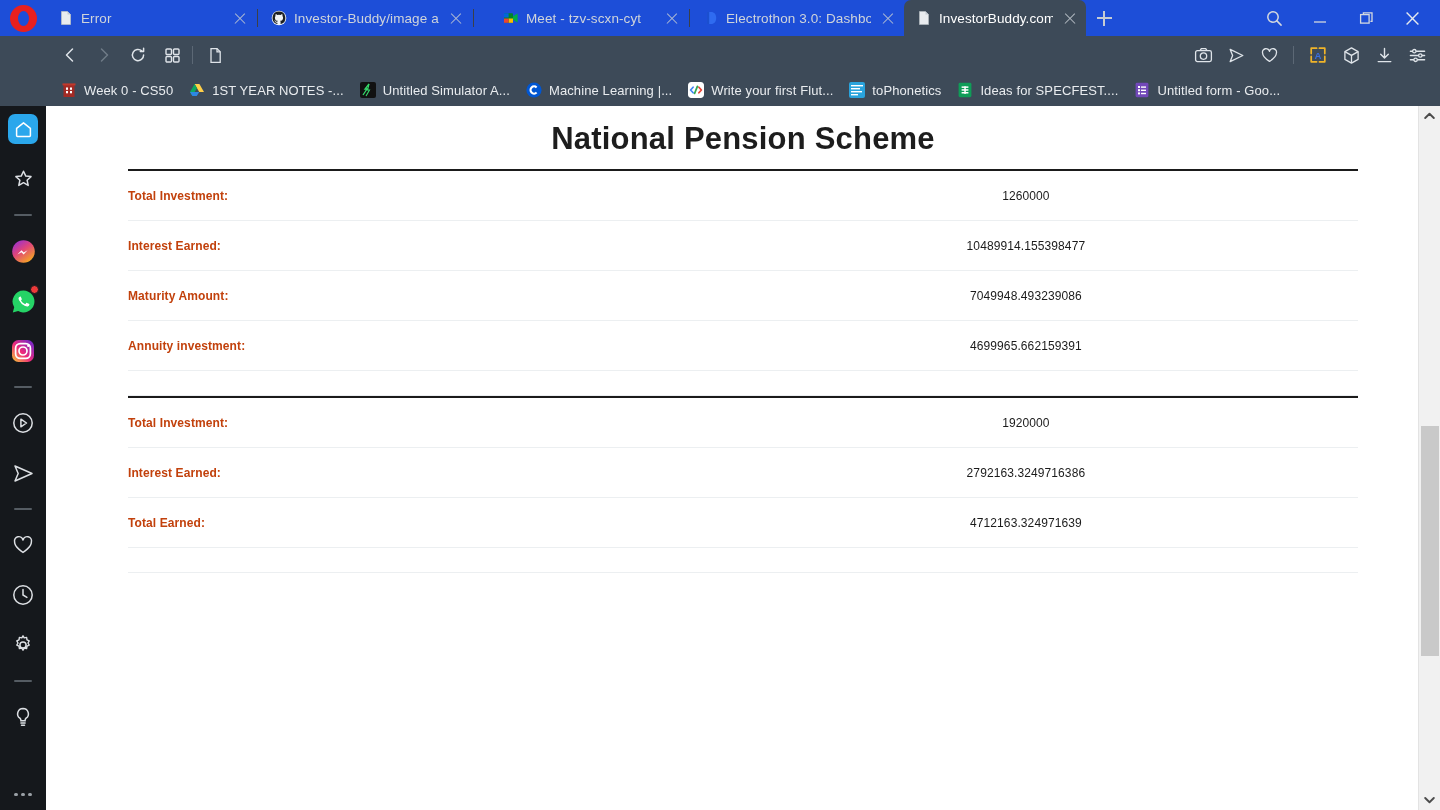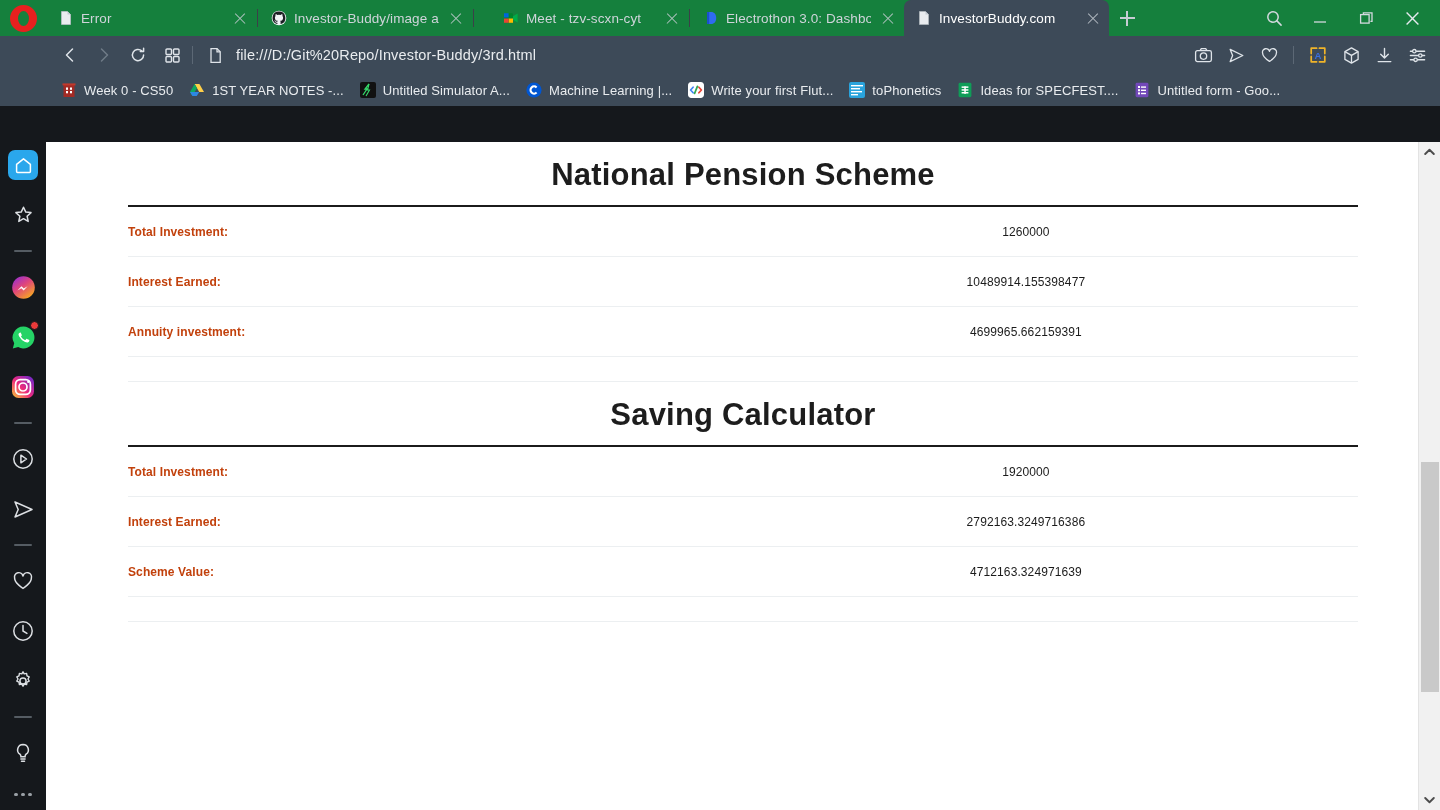--- a/index.html
+++ b/index.html
@@ -7,21 +7,21 @@
   body {
     font-family:"Liberation Sans", sans-serif;
     background:#15181c;
     color:#e8eaed;
     -webkit-font-smoothing:antialiased;
   }
   .window { width:1440px; height:810px; display:flex; flex-direction:column; position:relative; }
 
   
   .tabstrip {
-    height:36px; background:#15803d; display:flex; align-items:flex-end;
+    height:36px; background:#1d4ed8; display:flex; align-items:flex-end;
     padding-left:46px; position:relative; flex:0 0 36px;
   }
   .opera-logo {
     position:absolute; left:10px; top:5px; width:27px; height:27px;
     border-radius:50%;
     border:6px solid #e8201f; border-left-width:8px; border-right-width:8px;
     background:transparent;
   }
   .tab {
     height:36px; display:flex; align-items:center; gap:7px;
@@ -85,21 +85,21 @@
   
   .bookmarks {
     height:32px; background:#3d4a58; display:flex; 
     padding:0 8px 0 54px; gap:2px; flex:0 0 32px;
   }
   .bm { display:flex; align-items:center; gap:7px; padding:3px 7px; border-radius:4px; }
   .bm-ico { width:16px; height:16px; flex:0 0 16px; border-radius:2px; overflow:hidden; display:block; }
   .bm-label { font-size:13px; color:#e9ecef; white-space:nowrap; letter-spacing:.1px; }
 
   
-  .body-area { flex:1 1 auto; display:flex; min-height:0; position:relative;margin-top:36px; }
+  .body-area { flex:1 1 auto; display:flex; min-height:0; position:relative; }
 
   
   .sidebar {
     width:46px; flex:0 0 46px; background:#15181c;
     display:flex; flex-direction:column; align-items:center;
     padding-top:8px; position:relative;
   }
   .side-item {
     width:30px; height:30px; margin-bottom:20px; display:flex;
     align-items:center; justify-content:center; border-radius:7px; position:relative;
@@ -204,21 +204,21 @@
       <span class="tab-fav">
         <svg width="16" height="16" viewBox="0 0 16 16">
             <path d="M4 2h4.2c3 0 5 2.3 5 6s-2 6-5 6H4z" fill="#2f6bf0"></path>
             <path d="M4 2h2.2v12H4z" fill="#1b4fcf"></path>
           </svg>
       </span>
       <span class="tab-title">Electrothon 3.0: Dashboard</span>
       <span class="tab-close"></span>
     </div>
 
-    <div class="tab active" style="width:205px">
+    <div class="tab active" style="width:182px">
       <span class="tab-fav">
         <svg width="16" height="16" viewBox="0 0 16 16">
             <path d="M3.5 1.5h6l3 3v10h-9z" fill="#e9ecef" stroke="#aeb6bd" stroke-width=".8"></path>
             <path d="M9.5 1.5v3h3" fill="#c3cad1"></path>
           </svg>
       </span>
       <span class="tab-title">InvestorBuddy.com</span>
       <span class="tab-close"></span>
     </div>
 
@@ -276,21 +276,20 @@
         </svg>
     </div>
     <span class="url-sep"></span>
     <div class="urlwrap">
       <span>
         <svg width="17" height="17" viewBox="0 0 17 17">
             <path d="M4 1.6h6l3.2 3.2v10.6H4z" fill="none" stroke="#dfe4e9" stroke-width="1.3"></path>
             <path d="M10 1.6v3.3h3.2" fill="none" stroke="#dfe4e9" stroke-width="1.3"></path>
           </svg>
       </span>
-      <span class="url-text">file:///D:/Git%20Repo/Investor-Buddy/3rd.html</span>
     </div>
     <div class="addr-right">
       <div class="abtn">
         <svg width="19" height="19" viewBox="0 0 19 19">
             <rect x="1.6" y="4.6" width="15.8" height="11" rx="1.8" fill="none" stroke="#dfe4e9" stroke-width="1.3"></rect>
             <path d="M6 4.6l1.3-2h4.4l1.3 2" fill="none" stroke="#dfe4e9" stroke-width="1.3"></path>
             <circle cx="9.5" cy="10.1" r="3.2" fill="none" stroke="#dfe4e9" stroke-width="1.3"></circle>
           </svg>
       </div>
       <div class="abtn">
@@ -530,45 +529,48 @@
             <tbody>
               <tr>
                 <td class="cell-label">Total Investment:</td>
                 <td class="cell-value">1260000</td>
               </tr>
               <tr>
                 <td class="cell-label">Interest Earned:</td>
                 <td class="cell-value">10489914.155398477</td>
               </tr>
               <tr>
+                <td class="cell-label">Maturity Amount:</td>
+                <td class="cell-value">7049948.493239086</td>
+              </tr>
+              <tr>
                 <td class="cell-label">Annuity investment:</td>
                 <td class="cell-value">4699965.662159391</td>
               </tr>
               <tr class="spacer-row">
                   <td></td>
                   <td></td>
                 </tr>
             </tbody>
           </table>
         </div>
 
         <div class="sec-block">
-          <div class="sec-title">Saving Calculator</div>
           <table class="calc-table tbl-top">
             <tbody>
               <tr>
                 <td class="cell-label">Total Investment:</td>
                 <td class="cell-value">1920000</td>
               </tr>
               <tr>
                 <td class="cell-label">Interest Earned:</td>
                 <td class="cell-value">2792163.3249716386</td>
               </tr>
               <tr>
-                <td class="cell-label">Scheme Value:</td>
+                <td class="cell-label">Total Earned:</td>
                 <td class="cell-value">4712163.324971639</td>
               </tr>
               <tr class="spacer-row">
                   <td></td>
                   <td></td>
                 </tr>
             </tbody>
           </table>
         </div>
 

